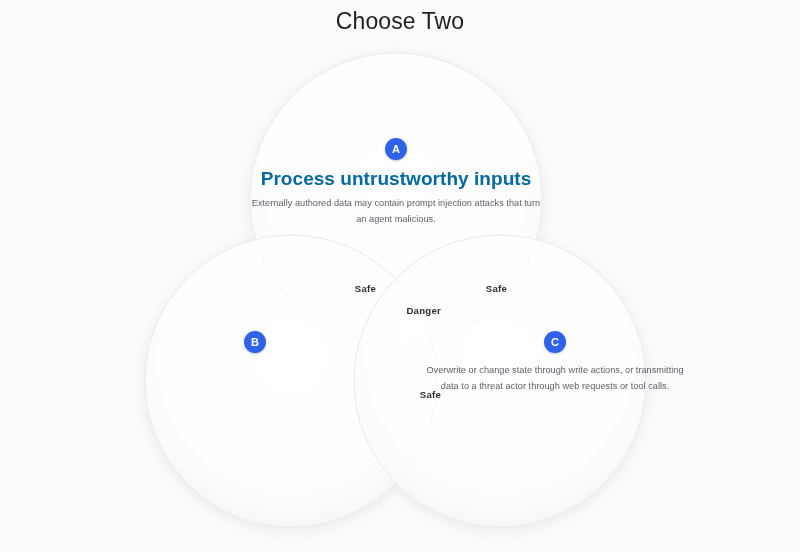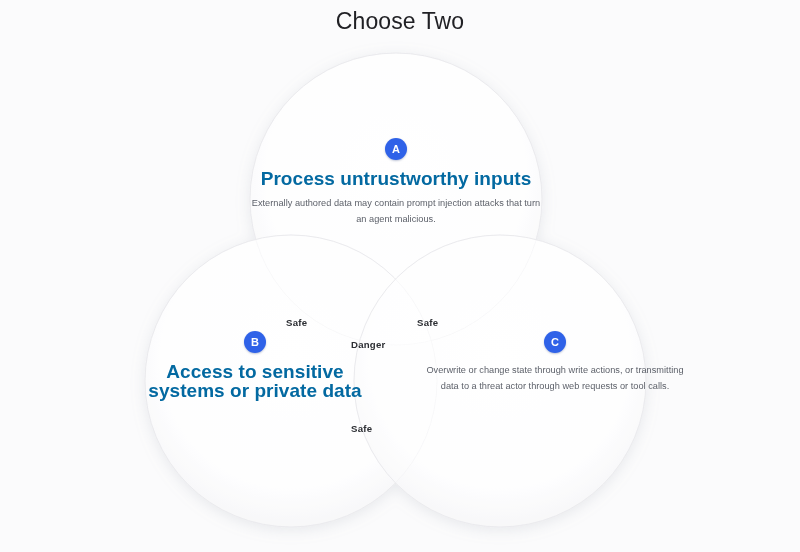--- a/index.html
+++ b/index.html
@@ -85,23 +85,22 @@
   .lobe-b { left: 135px; top: 331px; width: 240px; }
   .lobe-c { left: 417px; top: 331px; width: 276px; }
 
   
   .region-label {
     position: absolute;
     font-size: 9.6px;
     font-weight: 700;
     color: #2c2e33;
     letter-spacing: 0.25px;
-    text-align: left;
+    text-align: right;
     white-space: nowrap;
-    margin-top: 34px;
   }
   .region-ab { left: 286px; top: 283px; width: 90px; }
   .region-ac { left: 417px; top: 283px; width: 90px; }
   .region-bc { left: 351px; top: 389px; width: 90px; }
   .region-abc { left: 351px; top: 305px; width: 90px; }
 </style>
 </head>
 <body>
 
 <div id="stage">
@@ -136,21 +135,20 @@
   </div>
 
   <div class="lobe lobe-a">
     <div class="badge">A</div>
     <div class="lobe-title">Process untrustworthy inputs</div>
     <div class="lobe-desc">Externally authored data may contain prompt injection attacks that turn an agent malicious.</div>
   </div>
 
   <div class="lobe lobe-b">
     <div class="badge">B</div>
-    <div class="lobe-title">Access to sensitive systems or private data</div>
   </div>
 
   <div class="lobe lobe-c">
     <div class="badge">C</div>
     <div class="lobe-desc">Overwrite or change state through write actions, or transmitting data to a threat actor through web requests or tool calls.</div>
   </div>
 
   <div class="region-label region-ab">Safe</div>
   <div class="region-label region-ac">Safe</div>
   <div class="region-label region-bc">Safe</div>

